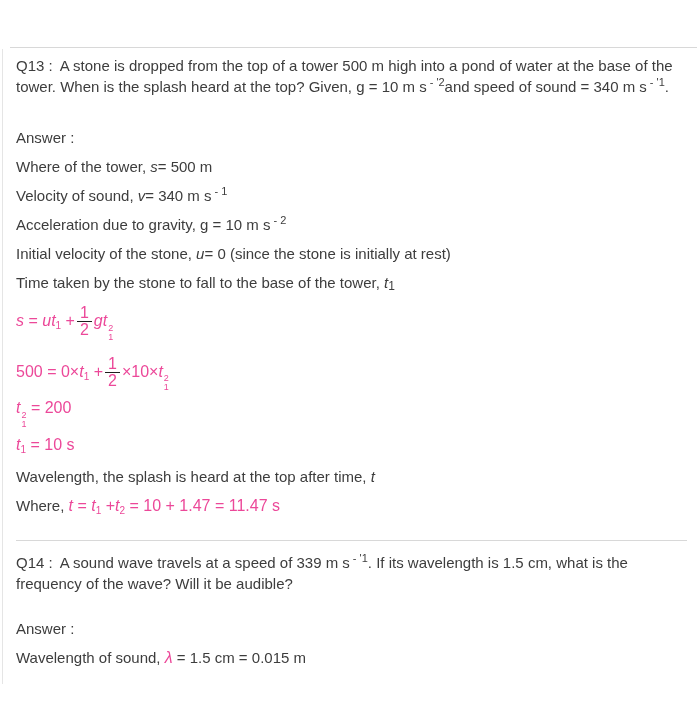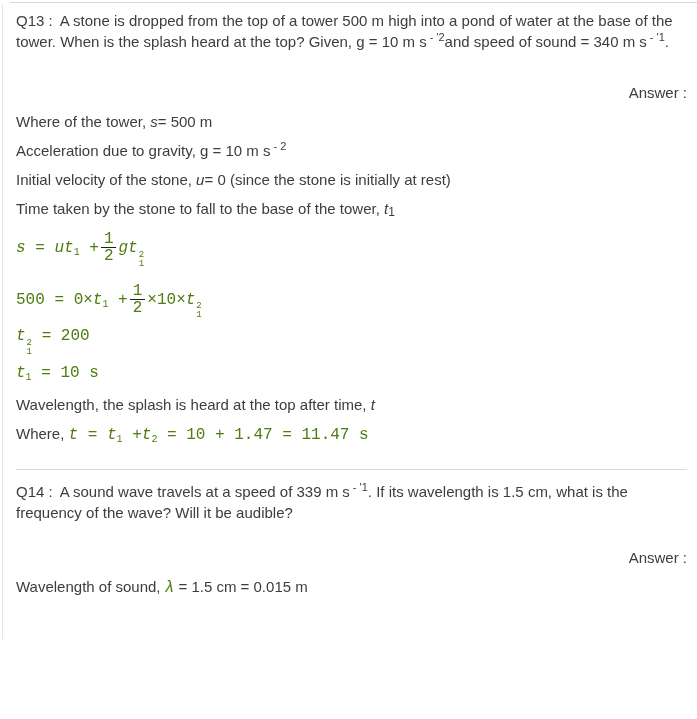--- a/index.html
+++ b/index.html
@@ -2,47 +2,47 @@
 <html><head>
 <meta charset="utf-8">
 <style>
   html, body { margin: 0; padding: 0; }
   body {
     width: 697px; height: 719px;
     background: #ffffff;
     font-family: "Liberation Sans", sans-serif;
     overflow: hidden;
   }
-  .page { position: relative; width: 697px; height: 639px; }
+  .page { position: relative; width: 697px; height: 639px; margin-top: 45px; }
   .left-border {
     position: absolute; left: 2px; top: 4px; bottom: 0;
     width: 1px; background: #e5e5e5;
   }
   .top-divider {
     position: absolute; left: 10px; right: 0; top: 2px;
     height: 1px; background: #d8d8d8;
   }
   .content {
     position: absolute; left: 16px; right: 10px; top: 10px;
     color: #3d3d3d; font-size: 15px;
   }
   .para { margin: 0; line-height: 21px; }
   .qlabel { margin-right: 7px; }
-  .heading { margin: 33px 0 0; line-height: 16px; text-align: right; }
+  .heading { margin: 33px 0 0; line-height: 16px; }
   .row { margin: 13px 0 0; line-height: 16px; }
   .var { font-style: italic; }
   sup.s {
     font-size: 11px; vertical-align: 6px; margin-left: 3px; line-height: 0;
   }
   sub.t { font-size: 12px; vertical-align: -2px; line-height: 0; }
 
   
   .math {
-    font-family: Liberation Mono, monospace;
-    color: #4d7c0f; font-size: 16px;
+    font-family: Liberation Sans, sans-serif;
+    color: #ec4899; font-size: 16px;
   }
   .math i { font-style: italic; }
   .math sub { font-size: 10px; vertical-align: -3px; line-height: 0; }
   .eq { margin: 14px 0 0; line-height: 18px; }
   .eq-tight { margin: 7px 0 0; }
   .frac {
     display: inline-block; vertical-align: middle;
     text-align: center; line-height: 16px; margin: 0 2px;
   }
   .frac .num { display: block; border-bottom: 1px solid #1f1f1f; padding: 0 3px; }
@@ -63,20 +63,21 @@
   <div class="top-divider"></div>
 
   <div class="content">
 
     <p class="para"><span class="qlabel">Q13 :</span><span>A stone is dropped from the top of a tower 500 m high into a pond of water at the base of the tower. When is the splash heard at the top? Given, g = 10 m s</span><sup class="s">- '2</sup><span>and speed of sound = 340 m s</span><sup class="s">- '1</sup><span>.</span></p>
 
     <p class="heading">Answer :</p>
 
     <p class="row"><span>Where of the tower, </span><i class="var">s</i><span>= 500 m</span></p>
 
+    <p class="row"><span>Velocity of sound, </span><i class="var">v</i><span>= 340 m s</span><sup class="s">- 1</sup></p>
 
     <p class="row"><span>Acceleration due to gravity, g = 10 m s</span><sup class="s">- 2</sup></p>
 
     <p class="row"><span>Initial velocity of the stone, </span><i class="var">u</i><span>= 0 (since the stone is initially at rest)</span></p>
 
     <p class="row"><span>Time taken by the stone to fall to the base of the tower, </span><i class="var">t</i><sub class="t">1</sub></p>
 
 
     <div class="math eq"><i>s</i> <span>=</span> <i>ut</i><sub>1</sub> <span>+</span><span class="frac"><span class="num">1</span><span class="den">2</span></span><i>gt</i><span class="ss">
           <span>2</span>

